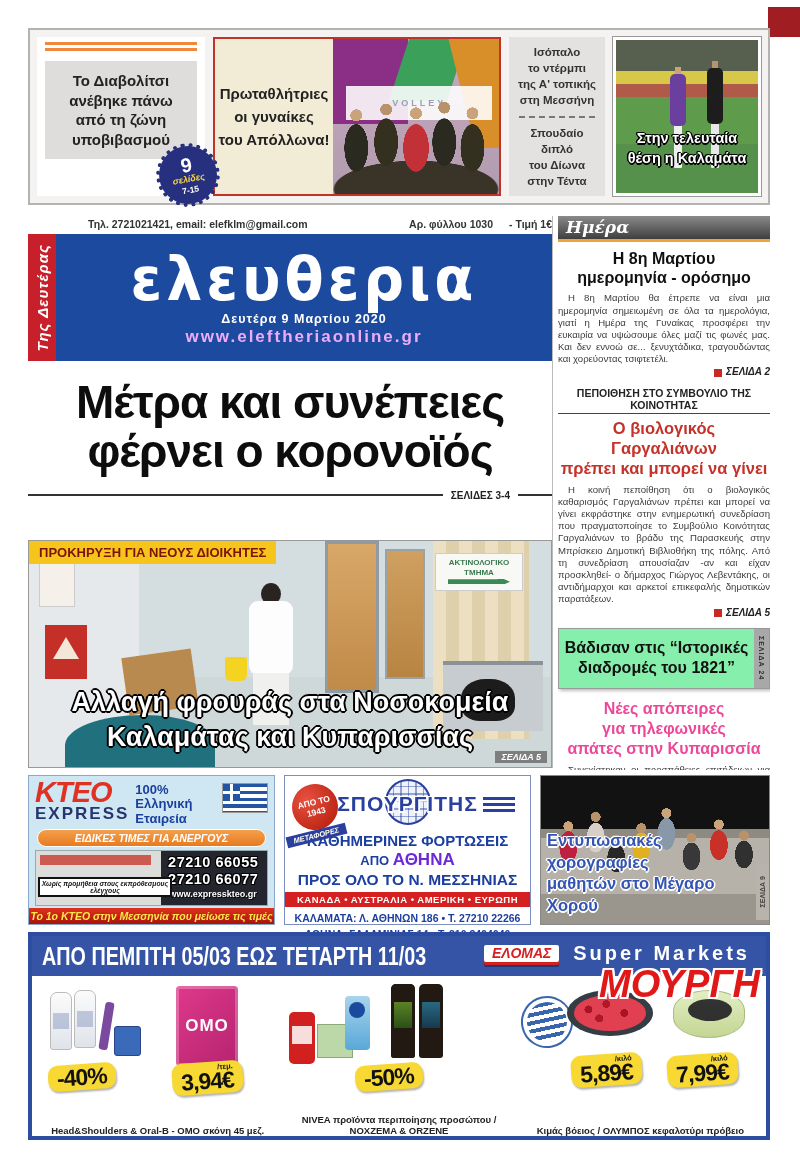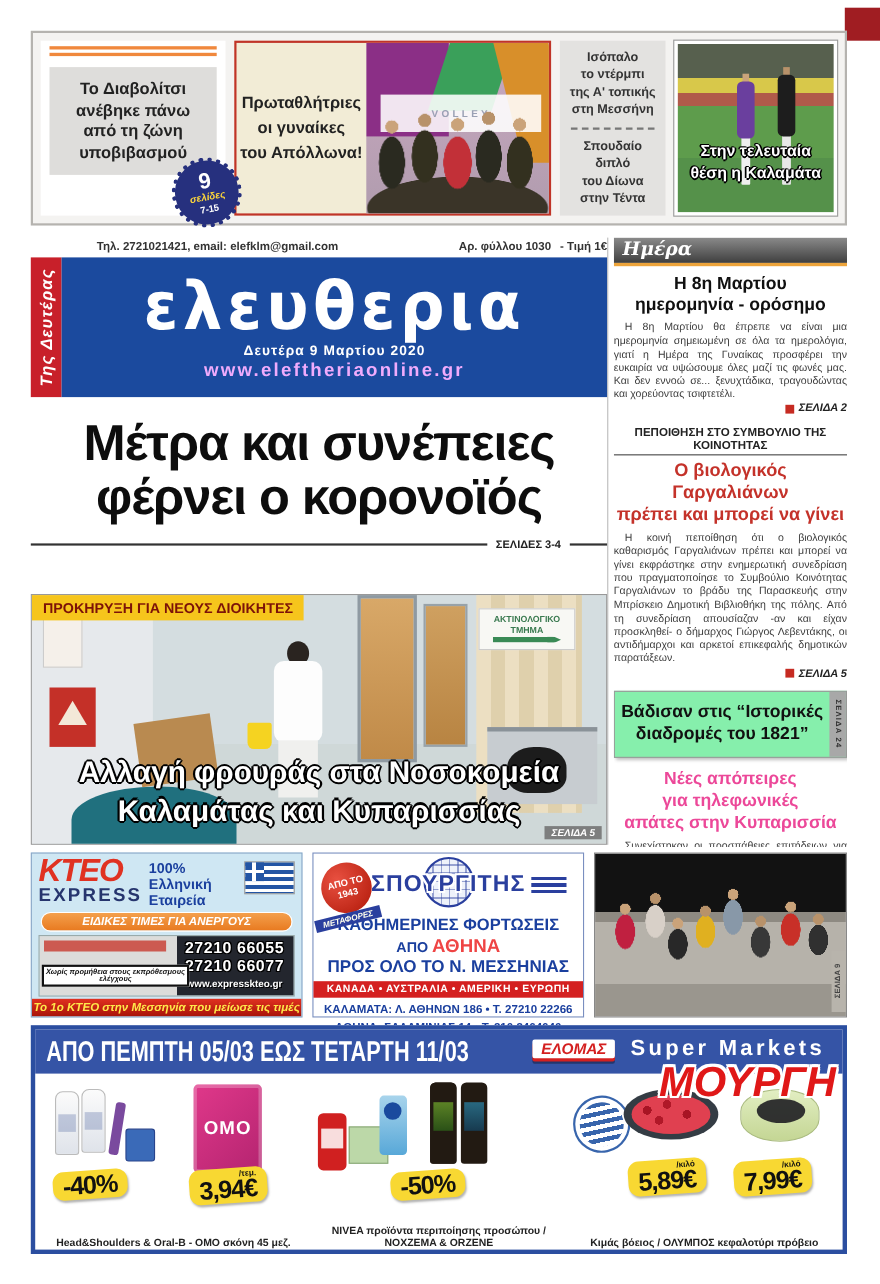--- a/index.html
+++ b/index.html
@@ -56,21 +56,21 @@
   .kal-p2 { position:absolute; left:64%; top:18%; width:16px; height:56px; border-radius:5px; background:#1d1d1d;
             box-shadow:0 -12px 0 -5px #b8926a, 0 48px 0 -4px #e8e8e8; }
   .kal-cap { position:absolute; left:0; right:0; bottom:16%; text-align:center; color:#fff; font-weight:bold;
              font-size:14.5px; line-height:1.35; z-index:2;
              text-shadow:-1.5px 0 #000, 1.5px 0 #000, 0 -1.5px #000, 0 1.5px #000, 1px 1px #000, -1px -1px #000; }
 
   
   .info-line { position:absolute; top:218px; left:28px; width:524px; font-size:10.5px; color:#333;
                display:flex; font-weight:bold; }
   .info-contact { margin-left:60px; }
-  .info-right { margin-left:auto; display:flex; gap:8px; }
+  .info-right { margin-left:auto; display:flex; gap:16px; }
   .mast { position:absolute; left:28px; top:234px; width:524px; height:127px; display:flex; }
   .mast-edition { width:28px; background:#c8202a; display:flex; align-items:center; justify-content:center; }
   .mast-edition span { writing-mode:vertical-rl; transform:rotate(180deg); color:#fff; font-weight:bold;
                        font-style:italic; font-size:15px; letter-spacing:1px; }
   .mast-blue { flex:1; background:#1b4a9e; display:flex; flex-direction:column; align-items:center;
                justify-content:center; }
   .mast-title { color:#fff; font-weight:bold; font-family:"DejaVu Sans", sans-serif; font-size:57px;
                 letter-spacing:4px; line-height:1; transform:scaleY(1.06); margin-top:2px; }
   .mast-date { color:#fff; font-weight:bold; font-size:12.5px; letter-spacing:1px; margin-top:4px; }
   .mast-site { color:#f0abfc; font-weight:bold; font-size:17px; letter-spacing:2px; margin-top:1px; }
@@ -173,21 +173,21 @@
   .spo-globe { position:absolute; left:50%; top:0; transform:translateX(-50%); width:46px; height:46px; border-radius:50%;
                border:2px solid #2a3f9e;
                background: repeating-linear-gradient(0deg, transparent 0 6px, rgba(42,63,158,.45) 6px 7.5px),
                            repeating-linear-gradient(90deg, transparent 0 6px, rgba(42,63,158,.45) 6px 7.5px), #eef2fa; }
   .spo-wing { width:32px; height:15px; background:repeating-linear-gradient(#2a3f9e 0 3px, #fff 3px 6px); }
   .spo-name { position:relative; color:#2a3f9e; font-weight:bold; font-size:21px; letter-spacing:1px; margin:0 5px;
               text-shadow:1.5px 1.5px 0 #fff, -1.5px -1.5px 0 #fff, 1.5px -1.5px 0 #fff, -1.5px 1.5px 0 #fff; z-index:1; }
   .spo-l1 { color:#1a3f9e; font-weight:bold; font-size:15px; margin-top:3px; }
   .spo-l2 { font-weight:bold; margin-top:1px; }
   .spo-l2 .p1 { color:#1a3f9e; font-size:13px; }
-  .spo-l2 .p2 { color:#ef4444; font-size:17px; }
+  .spo-l2 .p2 { color:#6d28d9; font-size:17px; }
   .spo-l3 { color:#1a3f9e; font-weight:bold; font-size:15.5px; margin-top:1px; }
   .spo-band { background:#d42020; color:#fff; font-weight:bold; font-size:9.5px; padding:2px 0; margin-top:3px; letter-spacing:.5px; }
   .spo-addr { color:#1a3f9e; font-weight:bold; font-size:10.5px; margin-top:4px; line-height:1.5; }
 
   .dance { flex:1; position:relative; border:1px solid #888; overflow:hidden;
            background:linear-gradient(#121212 0 36%, #8e8a82 36% 42%, #b6b2aa 42% 80%, #9a968e 80%); }
   .dancers { position:absolute; left:0; right:0; top:16%; height:64%; background:
       radial-gradient(circle 5px at 12% 28%, #caa37a 98%, transparent), radial-gradient(ellipse 9px 16px at 12% 50%, #c02040 98%, transparent),
       radial-gradient(circle 5px at 24% 18%, #b8926a 98%, transparent), radial-gradient(ellipse 9px 15px at 24% 40%, #d8d0c8 98%, transparent),
       radial-gradient(circle 5px at 33% 42%, #caa37a 98%, transparent), radial-gradient(ellipse 9px 14px at 33% 62%, #282828 98%, transparent),
@@ -440,20 +440,22 @@
       <div class="spo-l3">ΠΡΟΣ ΟΛΟ ΤΟ Ν. ΜΕΣΣΗΝΙΑΣ</div>
       <div class="spo-band">ΚΑΝΑΔΑ • ΑΥΣΤΡΑΛΙΑ • ΑΜΕΡΙΚΗ • ΕΥΡΩΠΗ</div>
       <div class="spo-addr">
         <div>ΚΑΛΑΜΑΤΑ: Λ. ΑΘΗΝΩΝ 186 • Τ. 27210 22266</div>
         <div>ΑΘΗΝΑ: ΣΑΛΑΜΙΝΙΑΣ 14 • Τ. 210 3464640</div>
       </div>
     </div>
 
     <div class="dance">
       <div class="dancers"></div>
+      <div class="dance-cap pre">Εντυπωσιακές χορογραφίες
+μαθητών στο Μέγαρο Χορού</div>
       <div class="dance-tab">
         <span>ΣΕΛΙΔΑ 9</span>
       </div>
     </div>
   </div>
 
   <div class="market">
     <div class="mk-head">
       <div class="mk-period">ΑΠΟ ΠΕΜΠΤΗ 05/03 ΕΩΣ ΤΕΤΑΡΤΗ 11/03</div>
       <div class="mk-elomas">ΕΛΟΜΑΣ</div>

